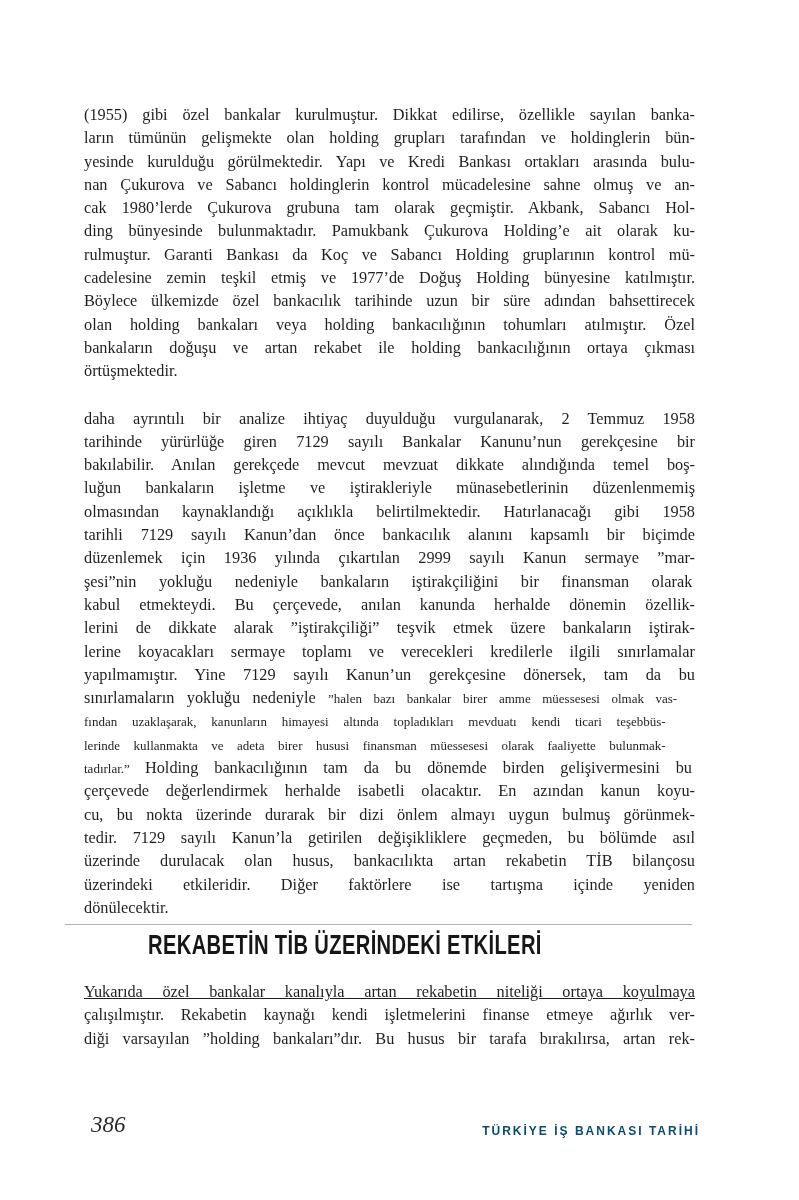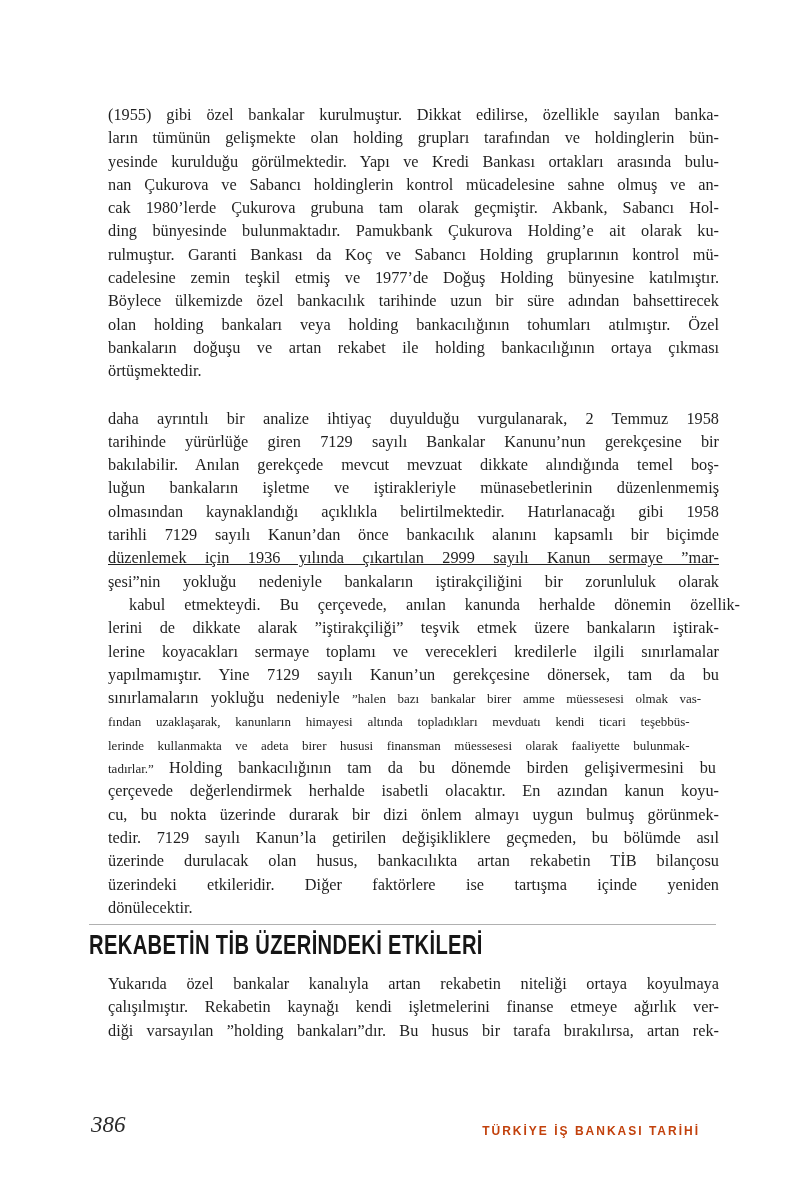--- a/index.html
+++ b/index.html
@@ -7,21 +7,21 @@
     position: relative;
     width: 799px;
     height: 1200px;
     background: #ffffff;
     overflow: hidden;
     font-family: "Liberation Serif", serif;
     color: #1f1f1f;
   }
   .text-col {
     position: absolute;
-    left: 108px;
+    left: 84px;
     top: 103px;
     width: 611px;
   }
   .para { margin: 0; }
   .para + .para { margin-top: 24px; }
   .line {
     font-size: 16.3px;
     line-height: 23.3px;
     height: 23.3px;
     white-space: nowrap;
@@ -29,28 +29,29 @@
   }
   .line .ln { display: inline; }
   .line .small { font-size: 13px; }
   .section-rule {
     height: 1px;
     background: #b0b0b0;
     width: 627px;
     margin: 5px 0 0 -19px;
   }
   .heading {
-    margin: 6px 0 13px -19px;
+    margin: 6px 0 21px -19px;
     line-height: 28px;
     height: 28px;
     font-family: "Liberation Sans", sans-serif;
     font-weight: 700;
     font-size: 28px;
     color: #161616;
     white-space: nowrap;
+    text-align: right;
   }
   .heading .hscale {
     display: inline-block;
     transform: scaleX(0.72);
     transform-origin: 0 50%;
     letter-spacing: 0.5px;
   }
   .footer-pageno {
     position: absolute;
     left: 91px;
@@ -61,21 +62,21 @@
     color: #2a2a2a;
   }
   .footer-title {
     position: absolute;
     right: 99px;
     top: 1124px;
     font-family: "Liberation Sans", sans-serif;
     font-weight: 700;
     font-size: 12px;
     letter-spacing: 2px;
-    color: #c2410c;
+    color: #0c4a6e;
     white-space: nowrap;
   }
 </style>
 </head>
 <body>
 
 <div class="page">
   <div class="text-col">
     <div class="para" id="para1">
         <div class="line" style="word-spacing: 10.7691px;"><span class="ln"><span>(1955) gibi özel bankalar kurulmuştur. Dikkat edilirse, özellikle sayılan banka-</span></span></div>
@@ -91,40 +92,40 @@
         <div class="line" style="word-spacing: 12.4792px;"><span class="ln"><span>bankaların doğuşu ve artan rekabet ile holding bankacılığının ortaya çıkması</span></span></div>
         <div class="line last"><span class="ln"><span>örtüşmektedir.</span></span></div>
       </div>
     <div class="para" id="para2">
         <div class="line" style="word-spacing: 14.1267px;"><span class="ln"><span>daha ayrıntılı bir analize ihtiyaç duyulduğu vurgulanarak, 2 Temmuz 1958</span></span></div>
         <div class="line" style="word-spacing: 15.1133px;"><span class="ln"><span>tarihinde yürürlüğe giren 7129 sayılı Bankalar Kanunu’nun gerekçesine bir</span></span></div>
         <div class="line" style="word-spacing: 13.8145px;"><span class="ln"><span>bakılabilir. Anılan gerekçede mevcut mevzuat dikkate alındığında temel boş-</span></span></div>
         <div class="line" style="word-spacing: 20.2995px;"><span class="ln"><span>luğun bankaların işletme ve iştirakleriyle münasebetlerinin düzenlenmemiş</span></span></div>
         <div class="line" style="word-spacing: 18.8672px;"><span class="ln"><span>olmasından kaynaklandığı açıklıkla belirtilmektedir. Hatırlanacağı gibi 1958</span></span></div>
         <div class="line" style="word-spacing: 13.6823px;"><span class="ln"><span>tarihli 7129 sayılı Kanun’dan önce bankacılık alanını kapsamlı bir biçimde</span></span></div>
-        <div class="line" style="word-spacing: 14.3247px; text-decoration: underline;"><span class="ln"><span>düzenlemek için 1936 yılında çıkartılan 2999 sayılı Kanun sermaye ”mar-</span></span></div>
-        <div class="line" style="word-spacing: 18.3661px;"><span class="ln"><span>şesi”nin yokluğu nedeniyle bankaların iştirakçiliğini bir zorunluluk olarak</span></span></div>
-        <div class="line" style="word-spacing: 15.0039px; margin-left: 21px;"><span class="ln"><span>kabul etmekteydi. Bu çerçevede, anılan kanunda herhalde dönemin özellik-</span></span></div>
+        <div class="line" style="word-spacing: 14.3247px;"><span class="ln"><span>düzenlemek için 1936 yılında çıkartılan 2999 sayılı Kanun sermaye ”mar-</span></span></div>
+        <div class="line" style="word-spacing: 18.3661px;"><span class="ln"><span>şesi”nin yokluğu nedeniyle bankaların iştirakçiliğini bir finansman olarak</span></span></div>
+        <div class="line" style="word-spacing: 15.0039px;"><span class="ln"><span>kabul etmekteydi. Bu çerçevede, anılan kanunda herhalde dönemin özellik-</span></span></div>
         <div class="line" style="word-spacing: 13.2882px;"><span class="ln"><span>lerini de dikkate alarak ”iştirakçiliği” teşvik etmek üzere bankaların iştirak-</span></span></div>
         <div class="line" style="word-spacing: 12.8613px;"><span class="ln"><span>lerine koyacakları sermaye toplamı ve verecekleri kredilerle ilgili sınırlamalar</span></span></div>
         <div class="line" style="word-spacing: 13.5469px;"><span class="ln"><span>yapılmamıştır. Yine 7129 sayılı Kanun’un gerekçesine dönersek, tam da bu</span></span></div>
         <div class="line" style="word-spacing: 8.25313px;"><span class="ln"><span>sınırlamaların yokluğu nedeniyle </span><span class="small">”halen bazı bankalar birer amme müessesesi olmak vas-</span></span></div>
         <div class="line" style="word-spacing: 11.526px;"><span class="ln"><span class="small">fından uzaklaşarak, kanunların himayesi altında topladıkları mevduatı kendi ticari teşebbüs-</span></span></div>
         <div class="line" style="word-spacing: 10.2219px;"><span class="ln"><span class="small">lerinde kullanmakta ve adeta birer hususi finansman müessesesi olarak faaliyette bulunmak-</span></span></div>
         <div class="line" style="word-spacing: 11.8576px;"><span class="ln"><span class="small">tadırlar.” </span><span>Holding bankacılığının tam da bu dönemde birden gelişivermesini bu</span></span></div>
         <div class="line" style="word-spacing: 12.6914px;"><span class="ln"><span>çerçevede değerlendirmek herhalde isabetli olacaktır. En azından kanun koyu-</span></span></div>
         <div class="line" style="word-spacing: 9.1804px;"><span class="ln"><span>cu, bu nokta üzerinde durarak bir dizi önlem almayı uygun bulmuş görünmek-</span></span></div>
         <div class="line" style="word-spacing: 11.5712px;"><span class="ln"><span>tedir. 7129 sayılı Kanun’la getirilen değişikliklere geçmeden, bu bölümde asıl</span></span></div>
         <div class="line" style="word-spacing: 16px;"><span class="ln"><span>üzerinde durulacak olan husus, bankacılıkta artan rekabetin TİB bilançosu</span></span></div>
         <div class="line" style="word-spacing: 26.3192px;"><span class="ln"><span>üzerindeki etkileridir. Diğer faktörlere ise tartışma içinde yeniden</span></span></div>
         <div class="line last"><span class="ln"><span>dönülecektir.</span></span></div>
       </div>
     <div class="section-rule"></div>
     <h2 class="heading"><span class="hscale">REKABETİN TİB ÜZERİNDEKİ ETKİLERİ</span></h2>
     <div class="para" id="para3">
-        <div class="line" style="word-spacing: 15.5703px;"><span class="ln"><span>Yukarıda özel bankalar kanalıyla artan rekabetin niteliği ortaya koyulmaya</span></span></div>
+        <div class="line" style="word-spacing: 15.5703px; text-decoration: underline;"><span class="ln"><span>Yukarıda özel bankalar kanalıyla artan rekabetin niteliği ortaya koyulmaya</span></span></div>
         <div class="line" style="word-spacing: 12.6094px;"><span class="ln"><span>çalışılmıştır. Rekabetin kaynağı kendi işletmelerini finanse etmeye ağırlık ver-</span></span></div>
         <div class="line" style="word-spacing: 9.19688px;"><span class="ln"><span>diği varsayılan ”holding bankaları”dır. Bu husus bir tarafa bırakılırsa, artan rek-</span></span></div>
       </div>
   </div>
   <div class="footer-pageno">386</div>
   <div class="footer-title">TÜRKİYE İŞ BANKASI TARİHİ</div>
 </div>
 
 </body></html>

